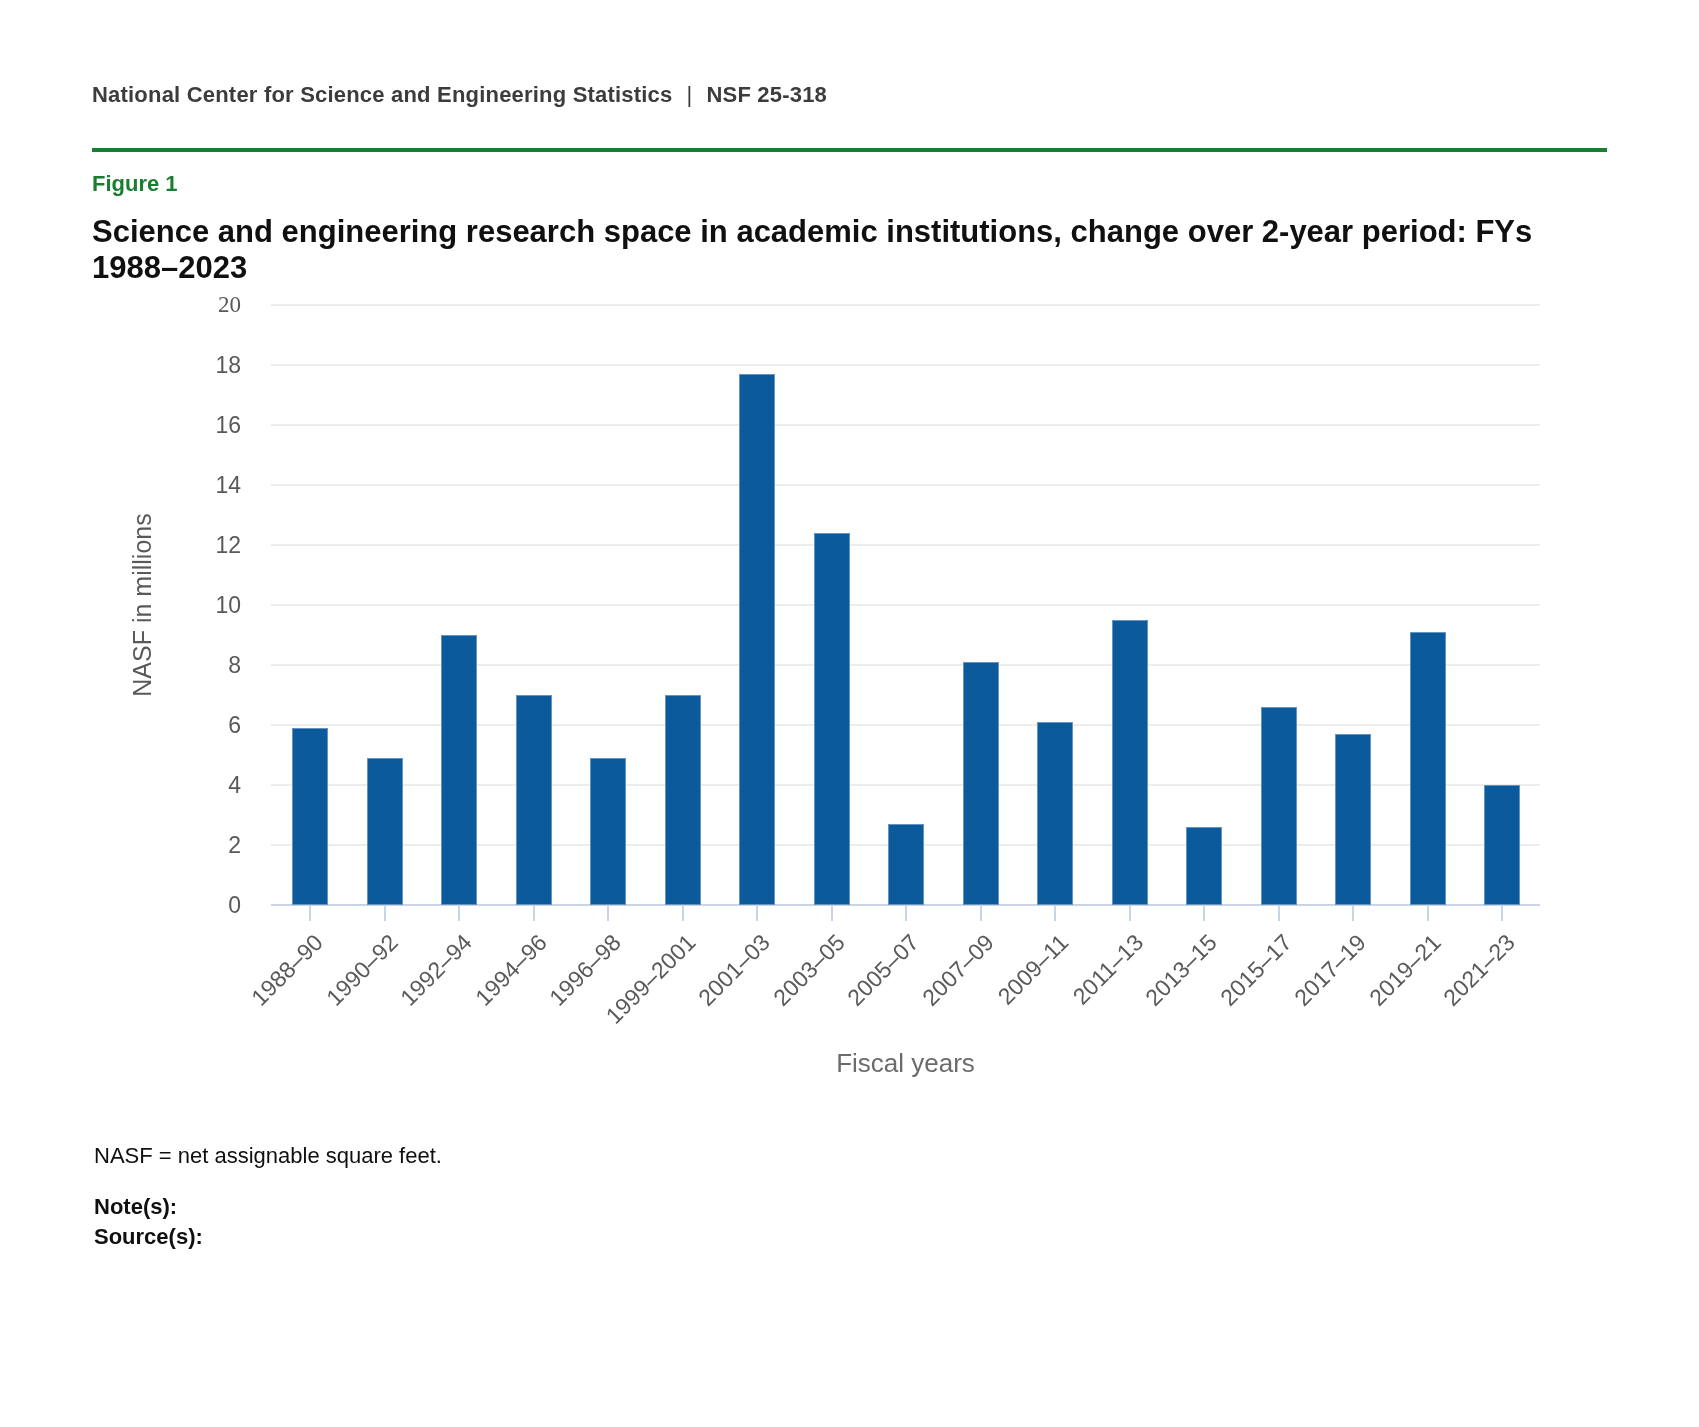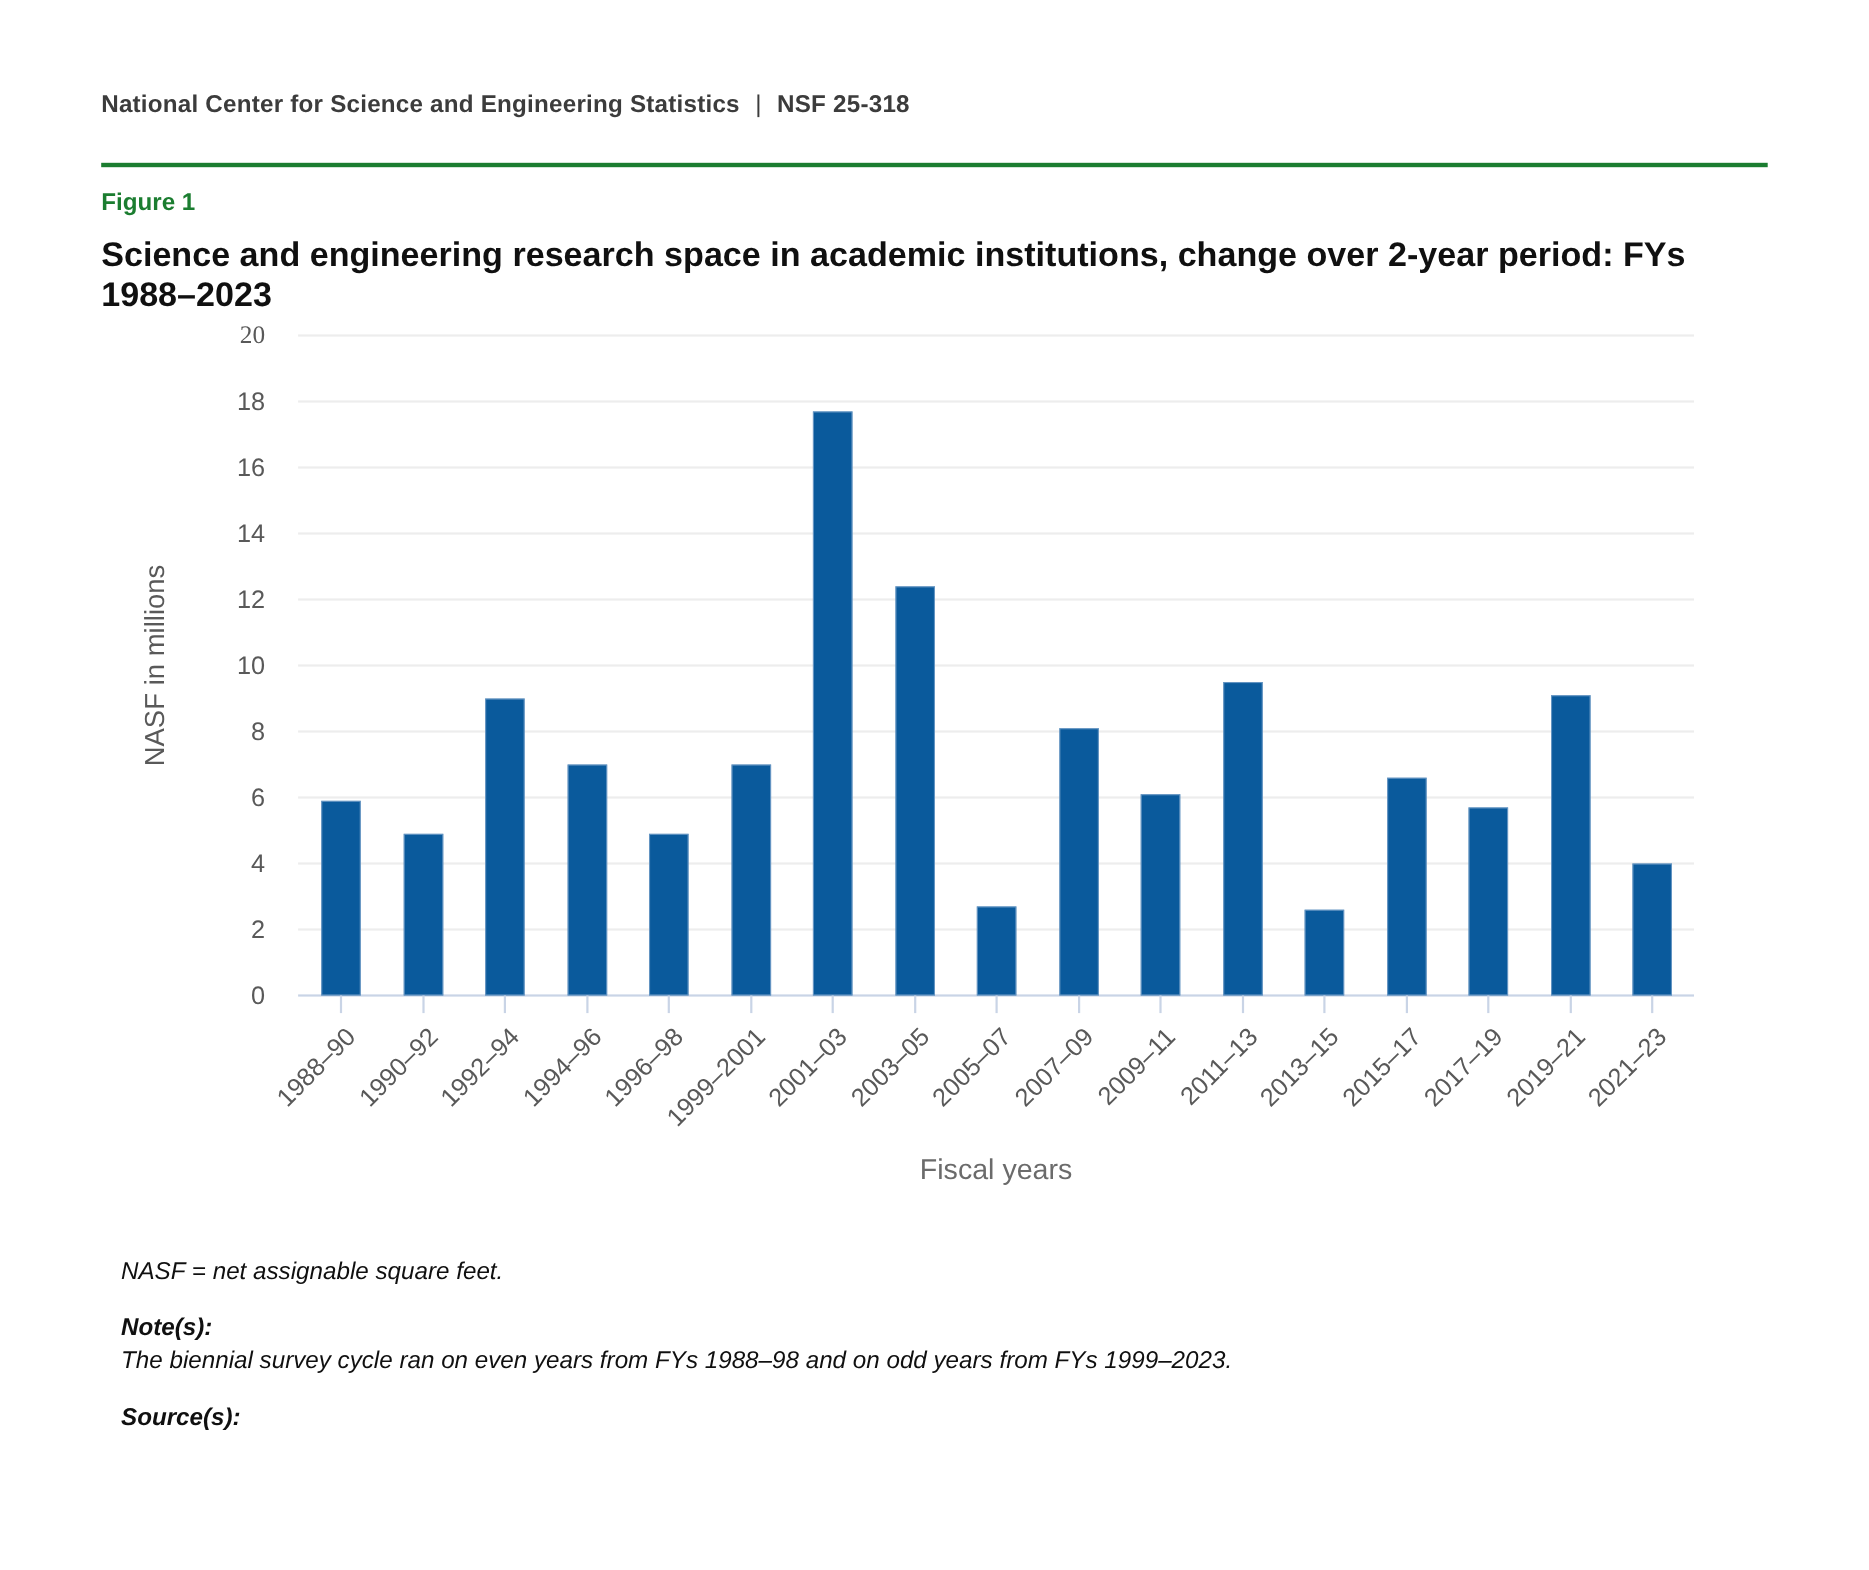--- a/index.html
+++ b/index.html
@@ -43,22 +43,22 @@
   .y-axis-title{
     position:absolute;left:142px;top:605px;
     transform:translate(-50%,-50%) rotate(-90deg);
     font-size:25px;color:#595959;white-space:nowrap;
   }
   .x-axis-title{
     position:absolute;left:271px;top:1048px;width:1269px;text-align:center;
     font-size:26px;color:#6b6b6b;
   }
   .footnotes{
-    position:absolute;left:110px;top:1141px;width:1450px;
-    font-size:22px;color:#101010;line-height:30px;font-style:italic;
+    position:absolute;left:94px;top:1141px;width:1450px;
+    font-size:22px;color:#101010;line-height:30px;
   }
   .footnotes p{margin:0;}
   .footnotes .gap{margin-bottom:21px;}
   .fn-label{font-weight:700;}
 </style>
 </head>
 <body>
 
 <div class="header-line">
   <span>National Center for Science and Engineering Statistics</span><span class="sep">|</span><span>NSF 25-318</span>
@@ -145,15 +145,14 @@
     <div class="bar" style="left: 1213px; width: 36px; top: 480px; height: 120px; background: rgb(10, 90, 156);"></div>
     <div class="xtick" style="left: 1230px;"></div>
     <div class="xtick-label" style="right: 38px;">2021–23</div>
   </div>
 
 <div class="x-axis-title">Fiscal years</div>
 
 <div class="footnotes">
   <p class="gap">NASF = net assignable square feet.</p>
   <p class="fn-label">Note(s):</p>
-  <p class="gap">The biennial survey cycle ran on even years from FYs 1988–98 and on odd years from FYs 1999–2023.</p>
   <p class="fn-label">Source(s):</p>
 </div>
 
 </body></html>

